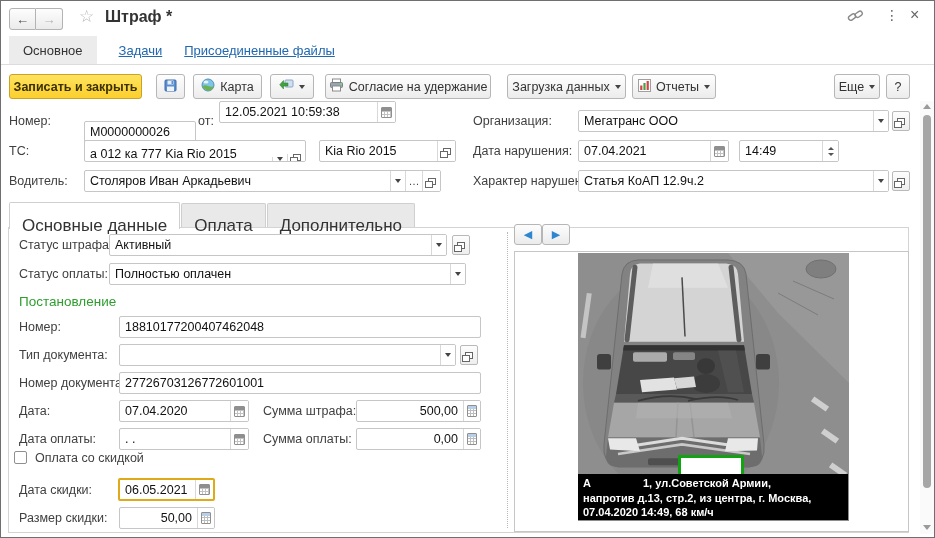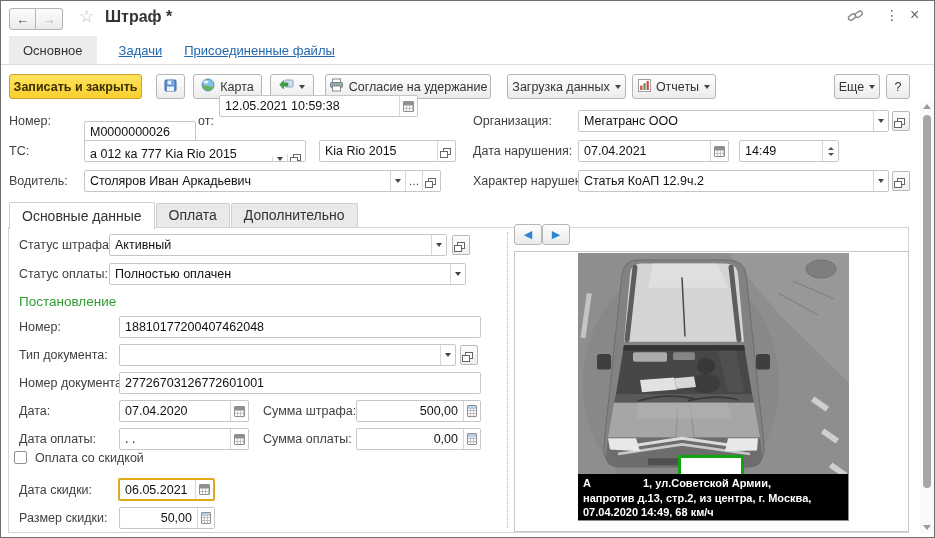--- a/index.html
+++ b/index.html
@@ -58,21 +58,21 @@
     background-image:linear-gradient(#b7cfe8 0 3px, rgba(0,0,0,0) 3px),
       repeating-linear-gradient(90deg, rgba(0,0,0,0) 0 2px, #bdbdbd 2px 3px),
       repeating-linear-gradient(0deg, rgba(0,0,0,0) 0 2px, #bdbdbd 2px 3px); }
   .spin { display:flex; flex-direction:column; align-items:center; justify-content:center; gap:3px; }
   .tri-up { width:0; height:0; border-left:3px solid transparent; border-right:3px solid transparent; border-bottom:3.5px solid #555; }
   .tri-dn { width:0; height:0; border-left:3px solid transparent; border-right:3px solid transparent; border-top:3.5px solid #555; }
   .cbx { position:absolute; width:13px; height:13px; background:#fff; border:1px solid #8f8f8f; border-radius:2px; cursor:pointer; }
 
   
   .dtabs { position:absolute; left:8px; top:201px; height:27px; display:flex; align-items:flex-end; z-index:3; }
-  .dtab { padding:0 12px; height:24px; line-height:23px; font-size:14px; color:#333; background:#e9e9e9;
+  .dtab { padding:10px 12px; height:24px; line-height:23px; font-size:17px; color:#333; background:#e9e9e9;
     border:1px solid #cfcfcf; border-bottom:none; border-radius:2px 2px 0 0; margin-bottom:2px; margin-right:1px; cursor:pointer; }
   .dtab.active { background:#fff; height:27px; line-height:26px; margin-bottom:0; }
   .panel { position:absolute; left:7px; top:226px; width:901px; height:306px; border:1px solid #d4d4d4; }
   .split { position:absolute; left:506px; top:231px; height:296px; border-left:1px dotted #b8b8b8; }
   .ghead { position:absolute; font-size:13.5px; color:#2f9e2f; }
 
   
   .navbtn { position:absolute; top:223px; width:28px; height:21px; background:linear-gradient(#fdfdfd,#ebebeb);
     border:1px solid #b6b6b6; border-radius:3px; display:flex; align-items:center; justify-content:center;
     font-size:11px; color:#2e86d0; cursor:pointer; }
@@ -177,21 +177,21 @@
   </div>
   <div class="btn" style="left:885px;width:24px;">
     <span>?</span>
   </div>
 
   <div class="lbl" style="left:8px;top:109px;">Номер:</div>
   <div class="fld" style="left:83px;top:120px;width:112px;">
     <span class="val">М0000000026</span>
   </div>
   <div class="lbl" style="left:197px;top:109px;">от:</div>
-  <div class="fld" style="left:218px;top:94px;width:199px;">
+  <div class="fld" style="left:218px;top:100px;width:177px;">
     <span class="val">12.05.2021 10:59:38</span>
     <span class="seg seg-cal">
         <span class="ico-cal"></span>
       </span>
   </div>
   <div class="lbl" style="left:472px;top:109px;">Организация:</div>
   <div class="fld" style="left:577px;top:109px;width:311px;">
     <span class="val">Мегатранс ООО</span>
     <span class="seg seg-tri">
         <span class="tri"></span>

